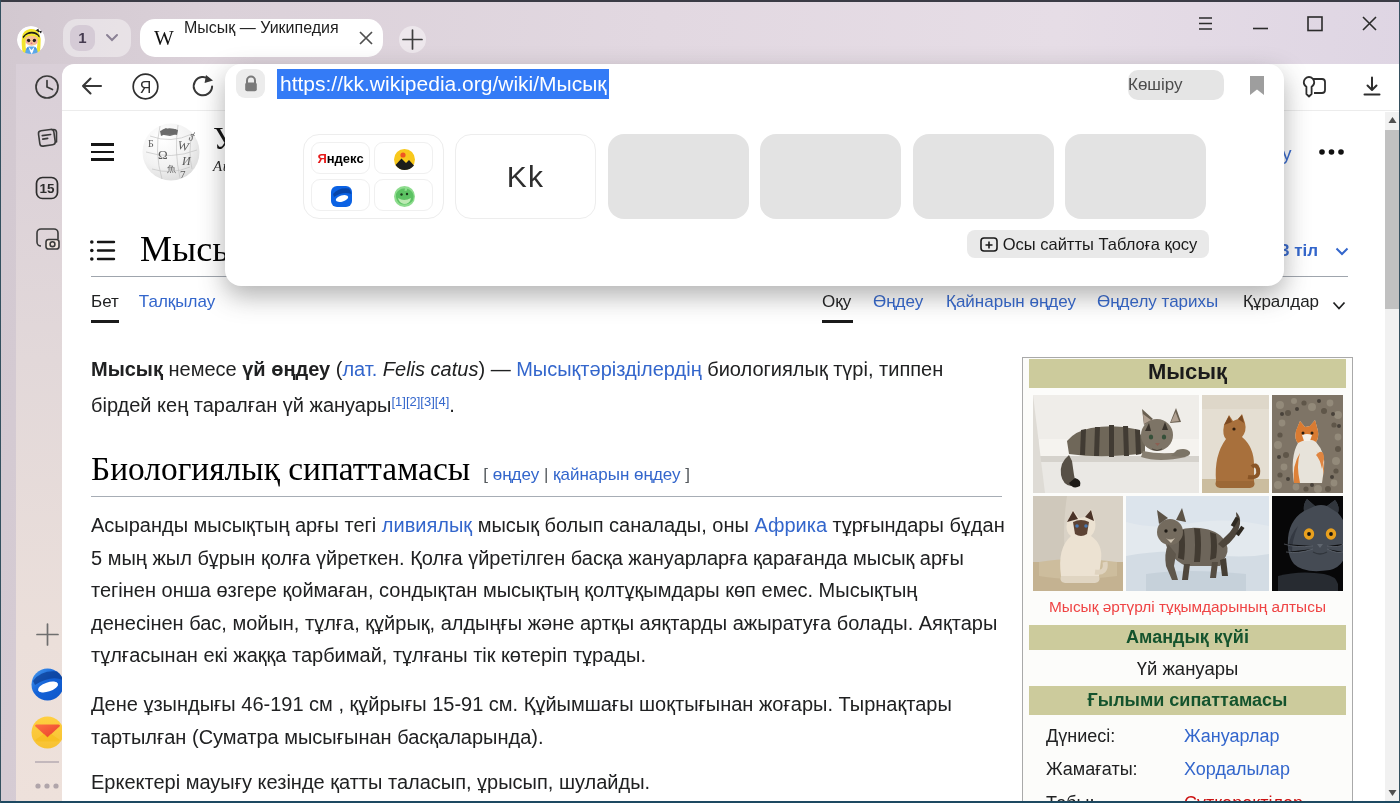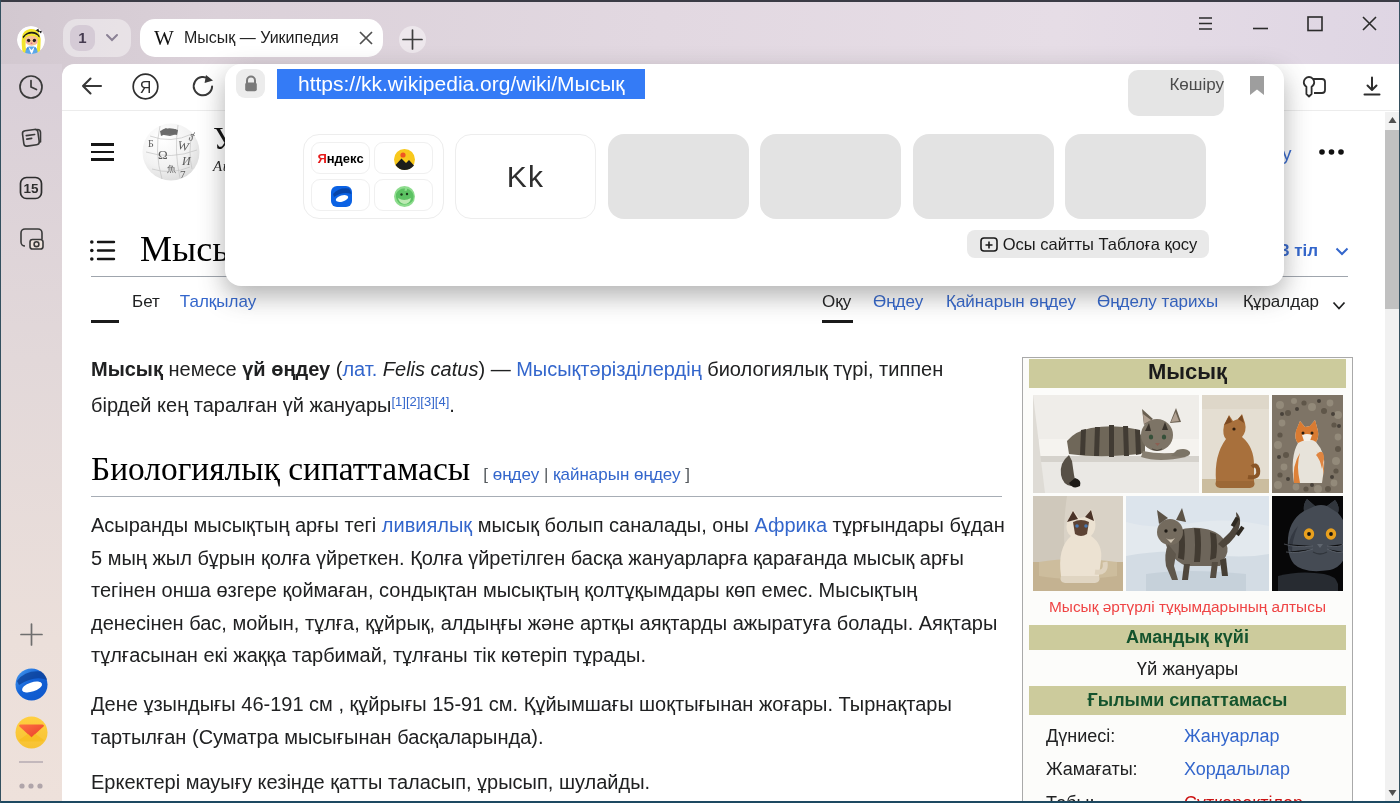--- a/index.html
+++ b/index.html
@@ -9,27 +9,27 @@
   
   .winb { position:absolute; z-index:90; background:#31404c; }
   
   #topbar { position:absolute; left:0; top:0; width:1400px; height:64px; }
   #avatar { position:absolute; left:17px; top:26px; width:28px; height:28px; border-radius:50%; overflow:hidden; }
   #tabgroup { position:absolute; left:63px; top:19px; width:68px; height:38px; background:rgba(255,255,255,.42); border-radius:14px; }
   #tabnum { position:absolute; left:7px; top:6px; width:25px; height:26px; background:#d5cbd6; border-radius:9px; color:#453b50; font-size:15px; font-weight:bold; text-align:center; line-height:26px; }
   #tabgroup svg { position:absolute; left:42px; top:13px; }
   #tab { position:absolute; left:140px; top:19px; width:243px; height:38px; background:#fff; border-radius:15px; }
   #tab .fav { position:absolute; left:14px; top:7px; font-family:"Liberation Serif",serif; font-size:21px; color:#111; }
-  #tab .ttl { position:absolute; left:44px; top:10px; font-size:16px; color:#1e1e1e; }
+  #tab .ttl { position:absolute; left:44px; top:0; font-size:16px; color:#1e1e1e; }
   #tab .cls { position:absolute; left:355px; top:12px; }
   #plusbtn { position:absolute; left:399px; top:26px; width:27px; height:27px; background:rgba(255,255,255,.45); border-radius:50%; }
   #plusbtn svg { position:absolute; left:6px; top:6px; }
   #winctl { position:absolute; top:0; left:1185px; width:200px; height:46px; }
   
-  #sidebar { position:absolute; left:0; top:64px; width:62px; height:739px;
+  #sidebar { position:absolute; left:16px; top:64px; width:62px; height:739px;
     background:linear-gradient(#d9cfd8 0%,#e2d8d9 40%,#ebdfda 78%,#eee1db 100%); }
   .sbi { position:absolute; left:17px; }
   
   #panel { position:absolute; left:62px; top:64px; width:1338px; height:739px; background:#fff; border-radius:12px 0 0 0; }
   #toolline { position:absolute; left:62px; top:110px; width:1338px; height:1px; background:#ececec; }
   .tbi { position:absolute; }
   
   #wiki { position:absolute; left:62px; top:111px; width:1323px; height:690px; background:#fff; overflow:hidden; font-family:"Liberation Sans",sans-serif; color:#202122; }
   #wiki a { color:#3366cc; text-decoration:none; }
   .ham b { display:block; width:23px; height:2.6px; background:#161616; margin-bottom:5.1px; }
@@ -57,22 +57,22 @@
   #bar2 { height:28.5px; line-height:28.5px; }
   .ibrow { position:absolute; font-size:18px; }
   .ibrow a.v { position:absolute; left:138px; top:0; white-space:nowrap; }
   
   #sbar { position:absolute; left:1385px; top:112px; width:15px; height:689px; background:#f1f1f1; }
   #sbar .thumb { position:absolute; left:0; top:18px; width:15px; height:179px; background:#c1c1c1; }
   #sbar .ar { position:absolute; left:0; width:15px; height:17px; background:#f1f1f1; }
   
   #overlay { position:absolute; left:225px; top:64px; width:1059px; height:222px; background:#fff; border-radius:16px; box-shadow:0 10px 26px rgba(60,60,60,.40); z-index:50; }
   #lock { position:absolute; left:11px; top:5px; width:29px; height:29px; background:#ececec; border-radius:9px; }
-  #urlsel { position:absolute; left:52px; top:5px; height:30px; background:#347bf6; color:#fff; font-size:21px; line-height:30px; padding:0 21px; white-space:nowrap; }
-  #copybtn { position:absolute; left:903px; top:6px; width:96px; height:46px; background:#e5e5e5; border-radius:10px; color:#4c4c4c; font-size:17px; text-align:right; line-height:30px; }
+  #urlsel { position:absolute; left:52px; top:5px; height:30px; background:#347bf6; color:#fff; font-size:21px; line-height:30px; padding:0 3px; white-space:nowrap; }
+  #copybtn { position:absolute; left:903px; top:6px; width:96px; height:30px; background:#e5e5e5; border-radius:10px; color:#4c4c4c; font-size:17px; text-align:left; line-height:30px; }
   #bmark { position:absolute; left:1024px; top:12px; }
   .tile { position:absolute; top:70px; width:141px; height:85px; border-radius:16px; }
   .tgray { background:#e3e3e3; }
   .twhite { background:#fff; border:1px solid #ededed; }
   #tablobtn { position:absolute; left:742px; top:166px; width:242px; height:28px; background:#e9e9e9; border-radius:8px; font-size:16.5px; color:#1a1a1a; line-height:28px; text-align:center; }
   .mini { position:absolute; width:59px; height:32px; border:1px solid #f0f0f0; border-radius:9px; background:#fff; }
 </style>
 </head>
 <body>
 
@@ -257,21 +257,21 @@
       <circle cx="23" cy="4" r="2.8" fill="#111"></circle>
     </svg>
     <svg style="position:absolute;left:28px;top:128px;" width="26" height="24" fill="none" stroke="#161616" stroke-width="2.4" stroke-linecap="round">
       <path d="M8 3 H24 M8 11.5 H24 M8 20 H24"></path>
       <circle cx="1.8" cy="3" r="1.8" fill="#161616" stroke="none"></circle>
       <circle cx="1.8" cy="11.5" r="1.8" fill="#161616" stroke="none"></circle>
       <circle cx="1.8" cy="20" r="1.8" fill="#161616" stroke="none"></circle>
     </svg>
     <div id="h1">Мысық</div>
     <div id="hrule"></div>
-    <div class="tabrow" style="left:29px;margin-left:41px;"><span class="act">Бет</span><span style="display:inline-block;width:20px;"></span><a>Талқылау</a></div>
+    <div class="tabrow" style="left:29px;"><span class="act">Бет</span><span style="display:inline-block;width:20px;"></span><a>Талқылау</a></div>
     <div style="position:absolute;left:29px;top:209px;width:28px;height:2.6px;background:#1b1b1b;"></div>
     <div class="tabrow" style="left:760px;"><span class="act">Оқу</span></div>
     <div class="tabrow" style="left:811px;"><a>Өңдеу</a></div>
     <div class="tabrow" style="left:884px;"><a>Қайнарын өңдеу</a></div>
     <div class="tabrow" style="left:1035px;"><a>Өңделу тарихы</a></div>
     <div class="tabrow" style="left:1181px;"><span class="act">Құралдар</span></div>
     <svg class="tabrow" style="left:1270px;top:190px;" width="14" height="10">
       <path d="M1.5 1.5 L7 7.5 L12.5 1.5" stroke="#202122" stroke-width="1.8" fill="none"></path>
     </svg>
     <div style="position:absolute;left:760px;top:209px;width:31px;height:2.6px;background:#1b1b1b;"></div>

